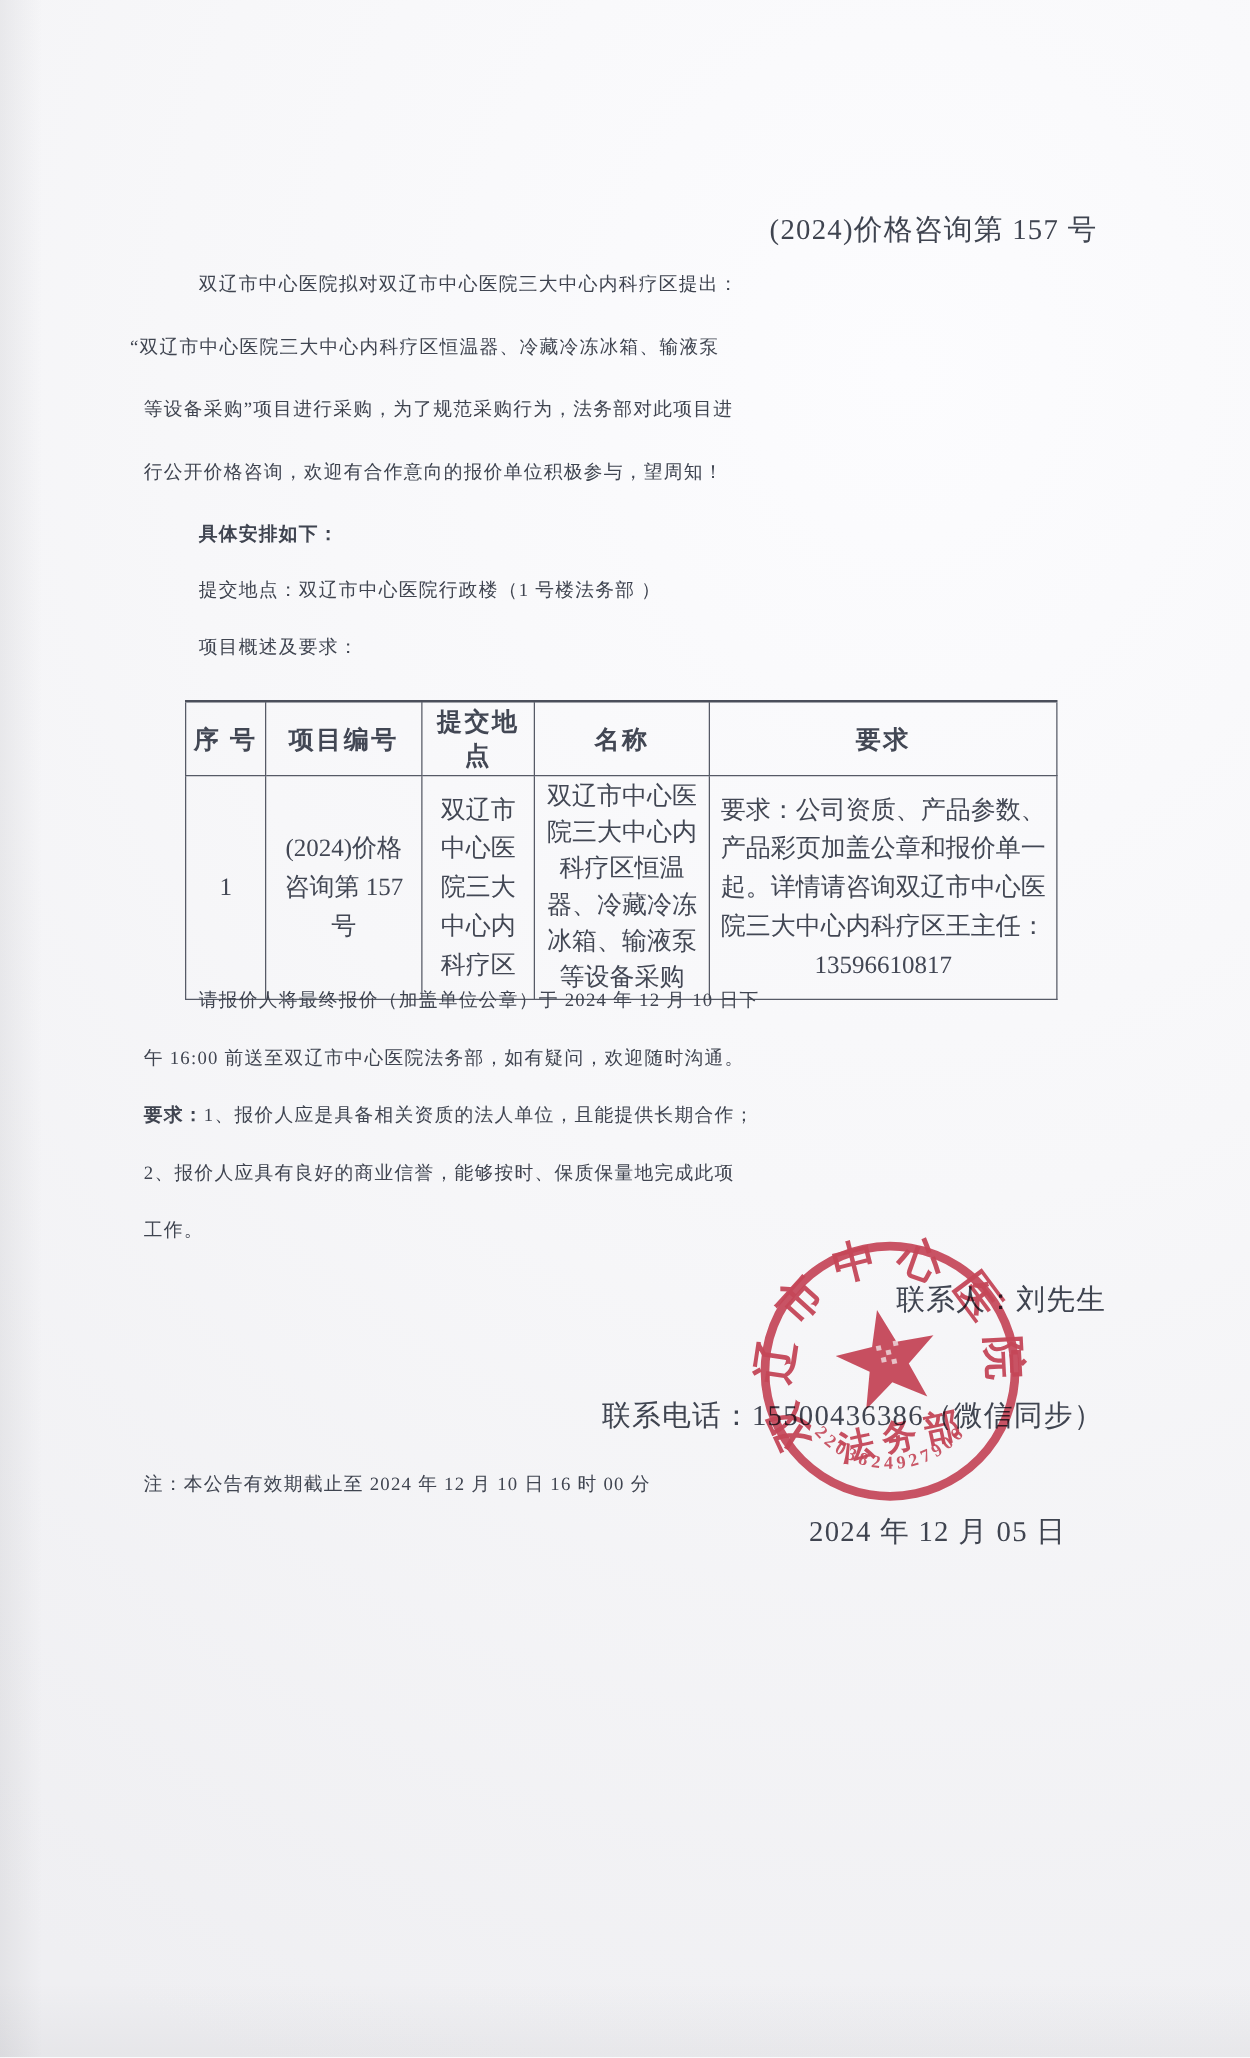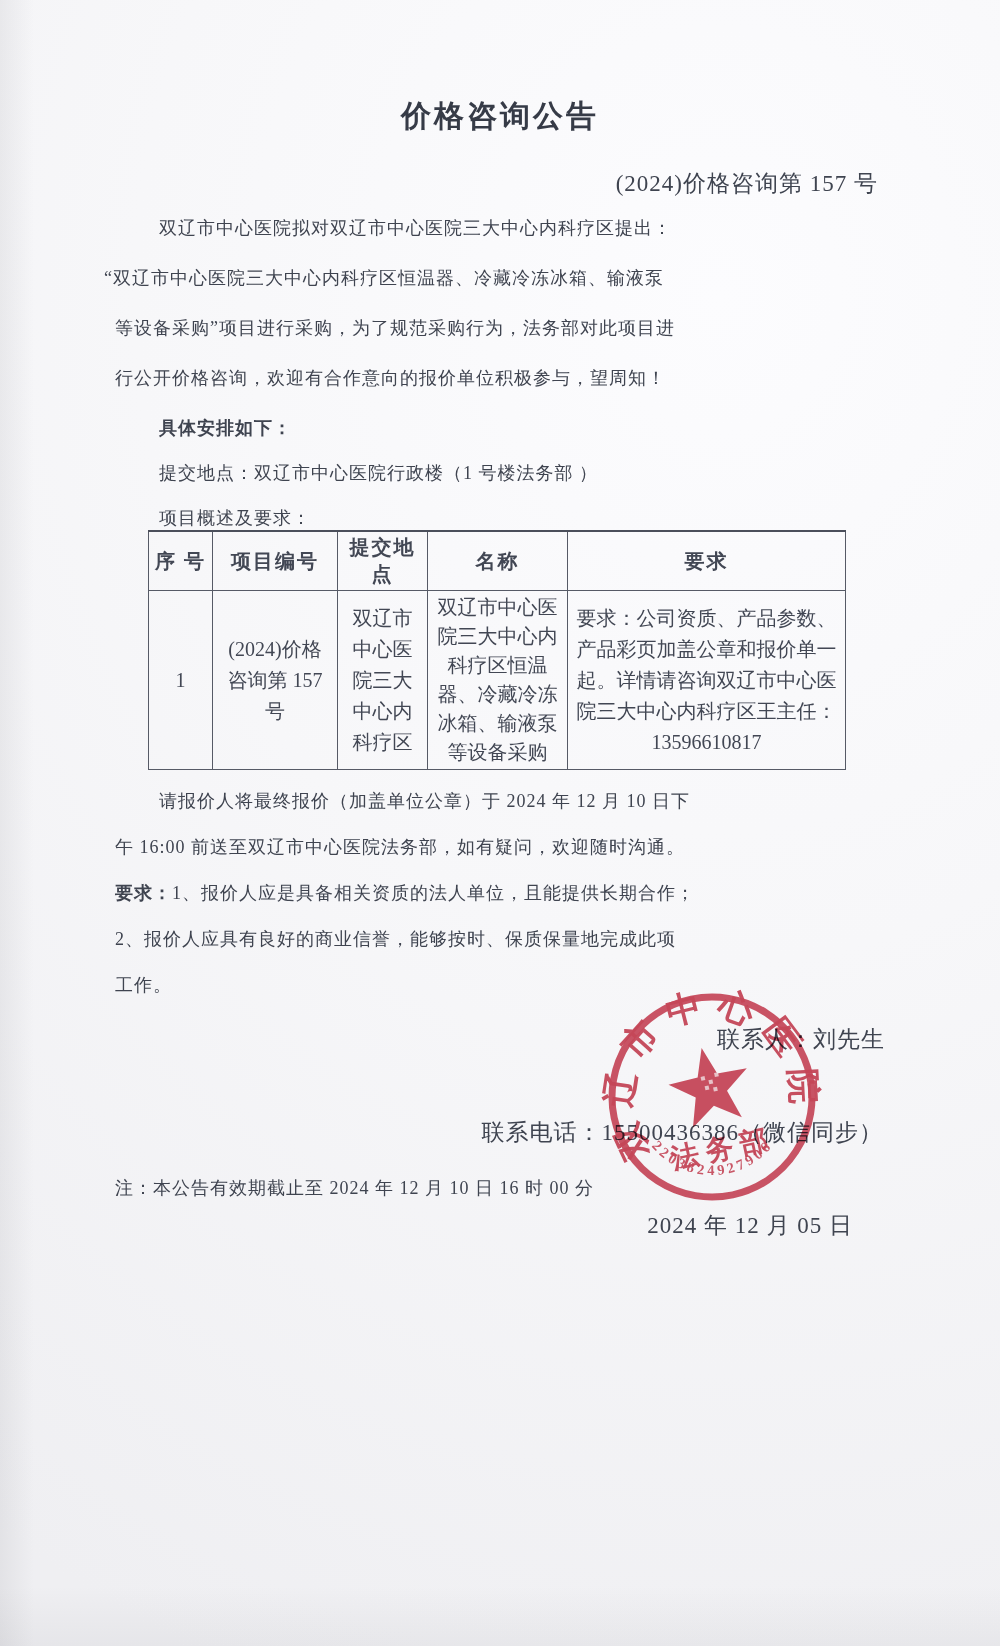--- a/index.html
+++ b/index.html
@@ -13,36 +13,36 @@
   }
   .page::before{content:"";position:absolute;left:0;top:0;width:34px;height:100%;
     background:linear-gradient(90deg,rgba(60,60,70,0.07),rgba(60,60,70,0));pointer-events:none;}
   .page::after{content:"";position:absolute;left:0;bottom:0;width:100%;height:60px;
     background:linear-gradient(0deg,rgba(60,60,70,0.05),rgba(60,60,70,0));pointer-events:none;}
 
   .doc-title{position:absolute;top:96px;left:0;width:1000px;text-align:center;
     font-size:30px;font-weight:600;letter-spacing:3px;color:#363b47;}
   .doc-number{position:absolute;top:168px;right:122px;font-size:23px;letter-spacing:1px;}
 
-  .textblock{position:absolute;left:115px;width:775px;font-size:18px;letter-spacing:1px;}
+  .textblock{position:absolute;left:115px;width:775px;font-size:15px;letter-spacing:1px;}
   .line{height:50px;line-height:50px;white-space:nowrap;}
   .line.h46{height:46px;line-height:46px;}
   .line.h45{height:45px;line-height:45px;}
   .indent{text-indent:44px;}
   .hang{margin-left:-11px;}
   .bold{font-weight:600;}
 
   #intro{top:203px;}
   #arrange{top:405px;}
   #submit{top:451px;}
   #overview{top:496px;}
   #closing{top:778px;}
 
   table.project{
-    position:absolute;left:148px;top:530px;border-collapse:collapse;
+    position:absolute;left:148px;top:560px;border-collapse:collapse;
     font-size:20px;color:#42woman4450;color:#424754;table-layout:fixed;width:697px;
   }
   table.project th,table.project td{
     border:1px solid #565a66;vertical-align:middle;word-break:break-all;
     font-weight:400;padding:2px 6px;box-sizing:border-box;text-align:center;
   }
   table.project{border-top:2px solid #4b4f5b;}
   table.project th{height:40px;text-align:center;font-weight:600;letter-spacing:2px;}
   .col-seq{width:64px;} .col-no{width:125px;} .col-dept{width:90px;}
   .col-name{width:140px;} .col-req{width:278px;}
@@ -64,21 +64,20 @@
     position:absolute;left:592px;top:977px;width:240px;height:240px;
     mix-blend-mode:multiply;opacity:0.92;pointer-events:none;
   }
   .seal text{font-family:"Liberation Serif","DejaVu Serif",serif;}
 </style>
 </head>
 <body>
 
 <div class="page">
 
-  <div class="doc-title">价格咨询公告</div>
   <div class="doc-number">(2024)价格咨询第 157 号</div>
 
   <div class="textblock" id="intro">
     <div class="line indent">双辽市中心医院拟对双辽市中心医院三大中心内科疗区提出：</div>
     <div class="line hang">“双辽市中心医院三大中心内科疗区恒温器、冷藏冷冻冰箱、输液泵</div>
     <div class="line">等设备采购”项目进行采购，为了规范采购行为，法务部对此项目进</div>
     <div class="line">行公开价格咨询，欢迎有合作意向的报价单位积极参与，望周知！</div>
   </div>
 
   <div class="textblock" id="arrange">

